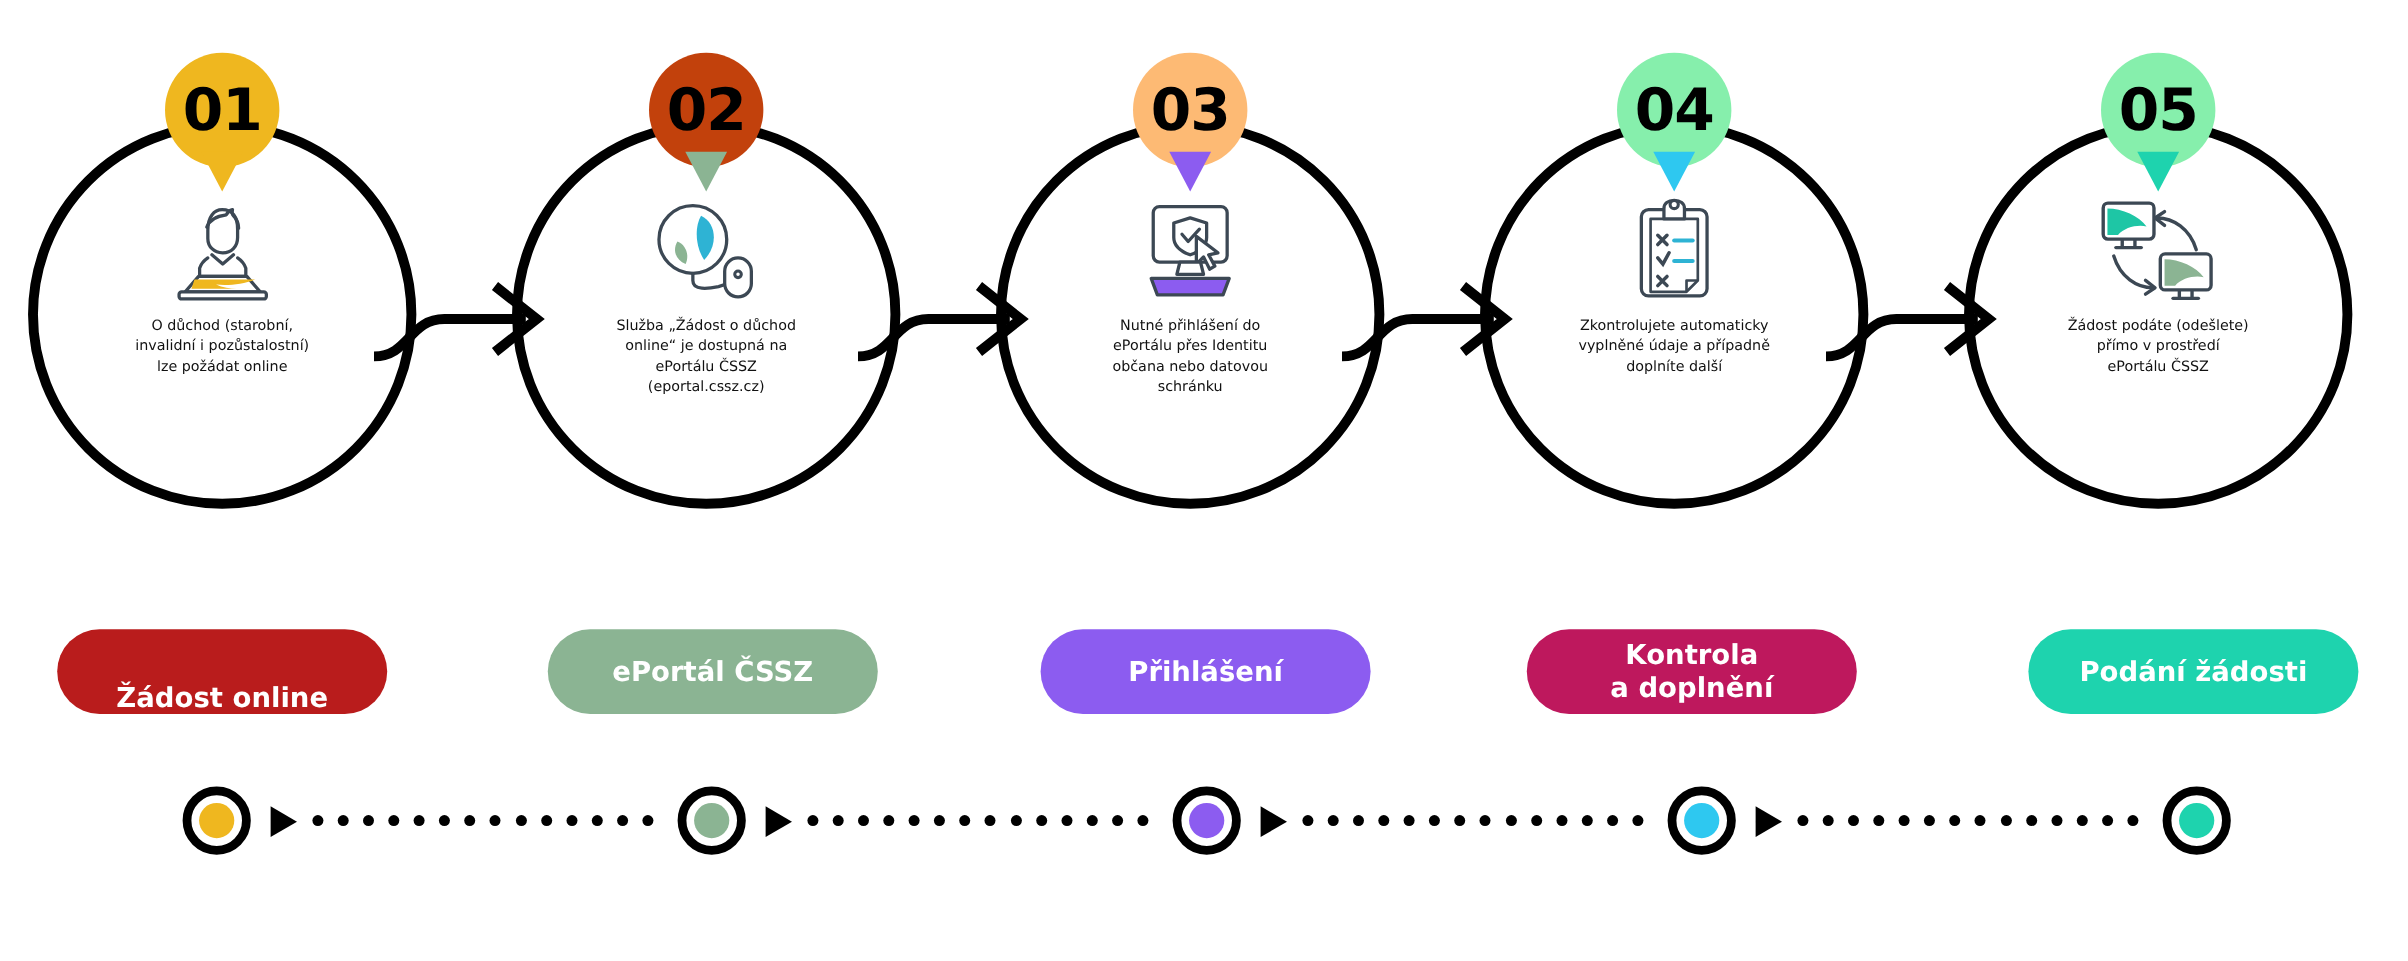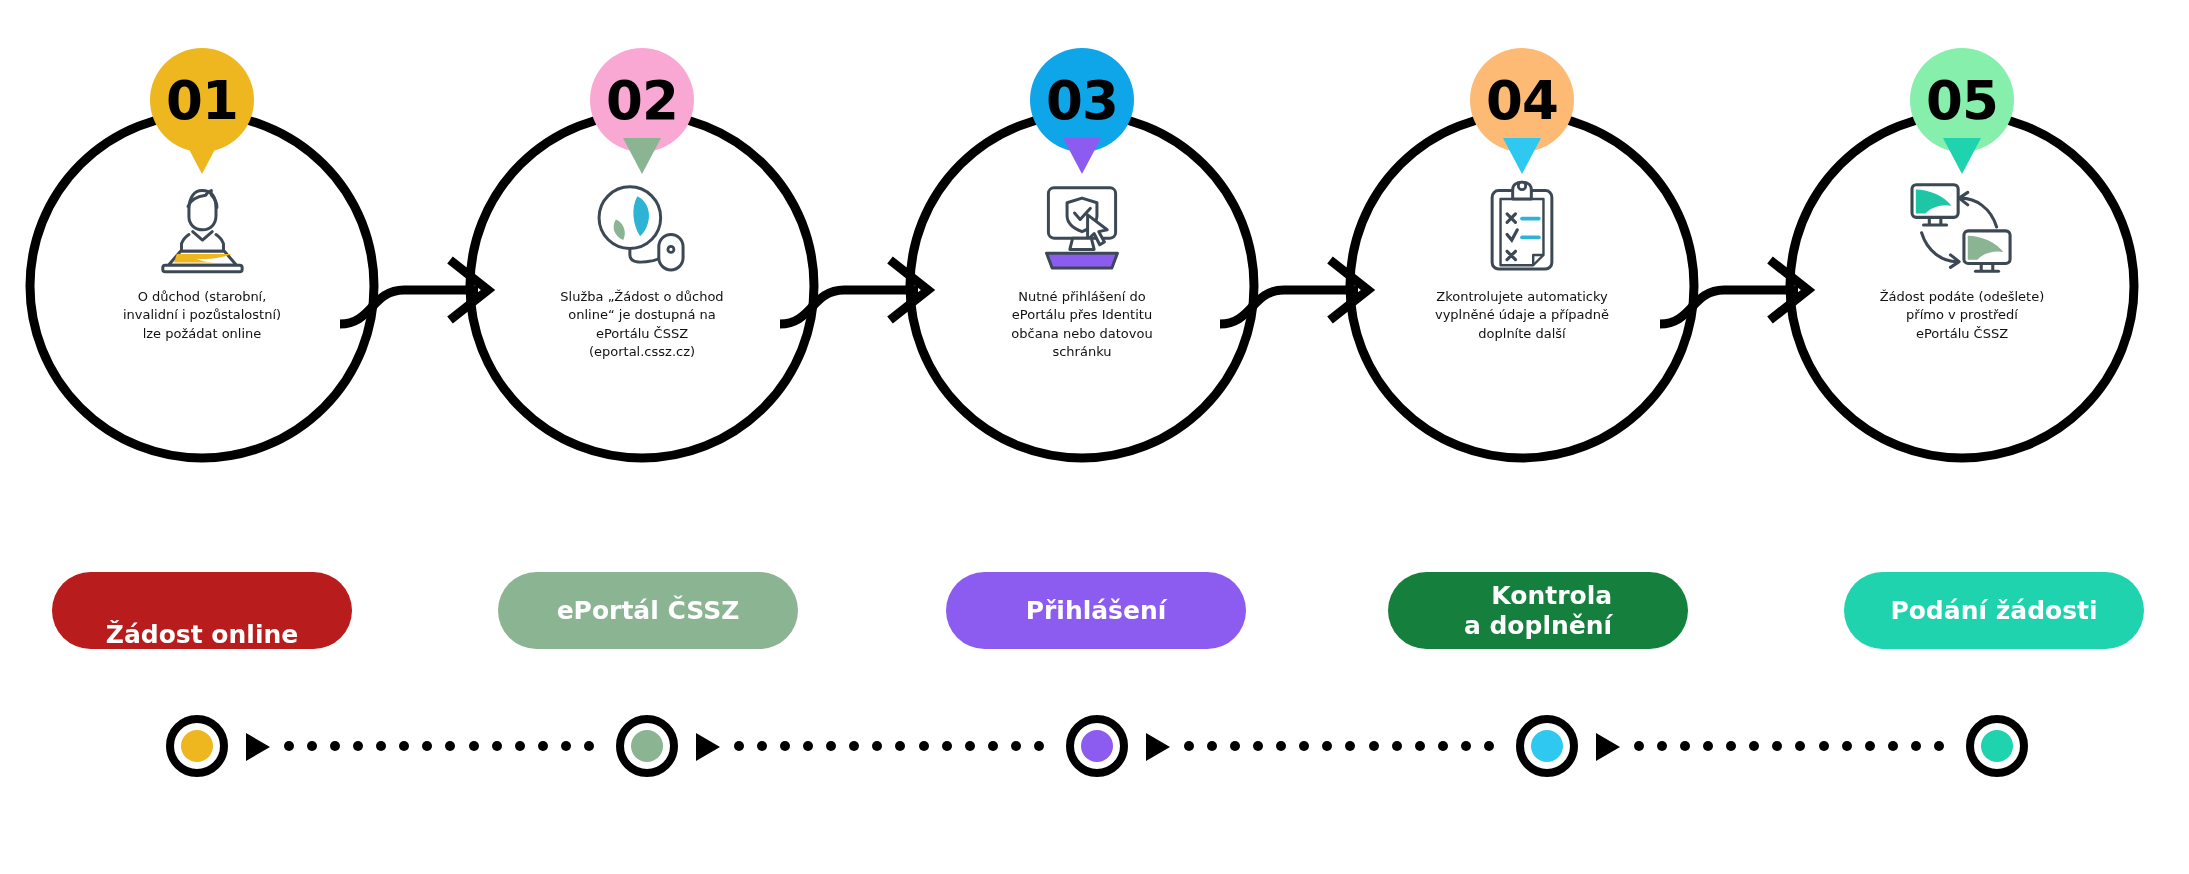--- a/index.html
+++ b/index.html
@@ -250,21 +250,21 @@
       </div>
       <div class="caption">O důchod (starobní,
 invalidní i pozůstalostní)
 lze požádat online</div>
     </div>
 
     <div class="step" style="left:462px;">
       <svg class="ring-svg" viewBox="0 0 360 360">
         <circle cx="180" cy="180" r="172" fill="#fff" stroke="#000" stroke-width="9"></circle>
       </svg>
-      <div class="badge" style="color:#8BB493;background:#f9a8d4;">
+      <div class="badge" style="color:#8BB493;background:#c2410c;">
         <span class="tail"></span>
         <span class="num">02</span>
       </div>
       <div class="icon-wrap">
         <svg viewBox="0 0 120 104" width="112" height="98">
           <circle cx="47" cy="42" r="33" fill="#fff" stroke="#3C4854" stroke-width="3.2"></circle>
           <path d="M55 19 C70 26 72 48 58 62 C50 50 48 31 55 19 Z" fill="#2EB3D4"></path>
           <path d="M32 44 C40 47 44 57 40 66 C30 62 27 52 32 44 Z" fill="#8BB493"></path>
           <g fill="none" stroke="#3C4854" stroke-width="3.2" stroke-linecap="round">
             <path d="M47 75 L47 82 C47 92 62 90 72 88 C80 86 86 82 88 77"></path>
@@ -276,21 +276,21 @@
       <div class="caption">Služba „Žádost o důchod
 online“ je dostupná na
 ePortálu ČSSZ
 (eportal.cssz.cz)</div>
     </div>
 
     <div class="step" style="left:902px;">
       <svg class="ring-svg" viewBox="0 0 360 360">
         <circle cx="180" cy="180" r="172" fill="#fff" stroke="#000" stroke-width="9"></circle>
       </svg>
-      <div class="badge" style="color:#8C5CF0;background:#0ea5e9;">
+      <div class="badge" style="color:#8C5CF0;background:#fdba74;">
         <span class="tail"></span>
         <span class="num">03</span>
       </div>
       <div class="icon-wrap">
         <svg viewBox="0 0 120 104" width="112" height="98">
           <rect x="24" y="10" width="72" height="54" rx="6" fill="#fff" stroke="#3C4854" stroke-width="3.2"></rect>
           <path d="M60 21 L76 26 L76 40 C76 49 68 54 60 57 C52 54 44 49 44 40 L44 26 Z" fill="#fff" stroke="#3C4854" stroke-width="3.2" stroke-linejoin="round"></path>
           <path d="M52 37 L58 44 L69 32" fill="none" stroke="#3C4854" stroke-width="3.2" stroke-linecap="round" stroke-linejoin="round"></path>
           <path d="M66 39 L66 66 L73 59 L79 71 L84 68 L78 57 L87 55 Z" fill="#fff" stroke="#3C4854" stroke-width="3.2" stroke-linejoin="round"></path>
           <path d="M50 64 L70 64 L73 76 L47 76 Z" fill="#fff" stroke="#3C4854" stroke-width="3.2" stroke-linejoin="round"></path>
@@ -300,21 +300,21 @@
       <div class="caption">Nutné přihlášení do
 ePortálu přes Identitu
 občana nebo datovou
 schránku</div>
     </div>
 
     <div class="step" style="left:1342px;">
       <svg class="ring-svg" viewBox="0 0 360 360">
         <circle cx="180" cy="180" r="172" fill="#fff" stroke="#000" stroke-width="9"></circle>
       </svg>
-      <div class="badge" style="color:#2EC8F0;background:#fdba74;">
+      <div class="badge" style="color:#2EC8F0;background:#86efac;">
         <span class="tail"></span>
         <span class="num">04</span>
       </div>
       <div class="icon-wrap">
         <svg viewBox="0 0 120 104" width="112" height="98">
           <rect x="28" y="13" width="64" height="84" rx="7" fill="#fff" stroke="#3C4854" stroke-width="3.2"></rect>
           <path d="M37 22 L83 22 L83 82 L72 93 L37 93 Z" fill="#fff" stroke="#3C4854" stroke-width="2.6" stroke-linejoin="round"></path>
           <path d="M83 82 L72 82 L72 93" fill="none" stroke="#3C4854" stroke-width="2.6" stroke-linejoin="round"></path>
           <path d="M50 12 C50 7 54 4 60 4 C66 4 70 7 70 12 L70 22 L50 22 Z" fill="#fff" stroke="#3C4854" stroke-width="3.2" stroke-linejoin="round"></path>
           <circle cx="60" cy="8" r="4" fill="#fff" stroke="#3C4854" stroke-width="3"></circle>
@@ -372,21 +372,21 @@
   <div class="pill-row">
     <div class="pill" style="left:52px;width:300px;background:#b91c1c;align-items:flex-end;">
       <span>Žádost online</span>
     </div>
     <div class="pill" style="left:946px;width:300px;background:#8C5CF0;">
       <span>Přihlášení</span>
     </div>
     <div class="pill" style="left:498px;width:300px;background:#8BB493;">
       <span>ePortál ČSSZ</span>
     </div>
-    <div class="pill" style="left:1388px;width:300px;background:#15803d;text-align:right;">
+    <div class="pill" style="left:1388px;width:300px;background:#be185d;">
       <span>Kontrola
 a doplnění</span>
     </div>
     <div class="pill" style="left:1844px;width:300px;background:#1ED3AE;">
       <span>Podání žádosti</span>
     </div>
   </div>
 
   <div class="timeline">
     <div class="tl-node" style="left:166px;">

